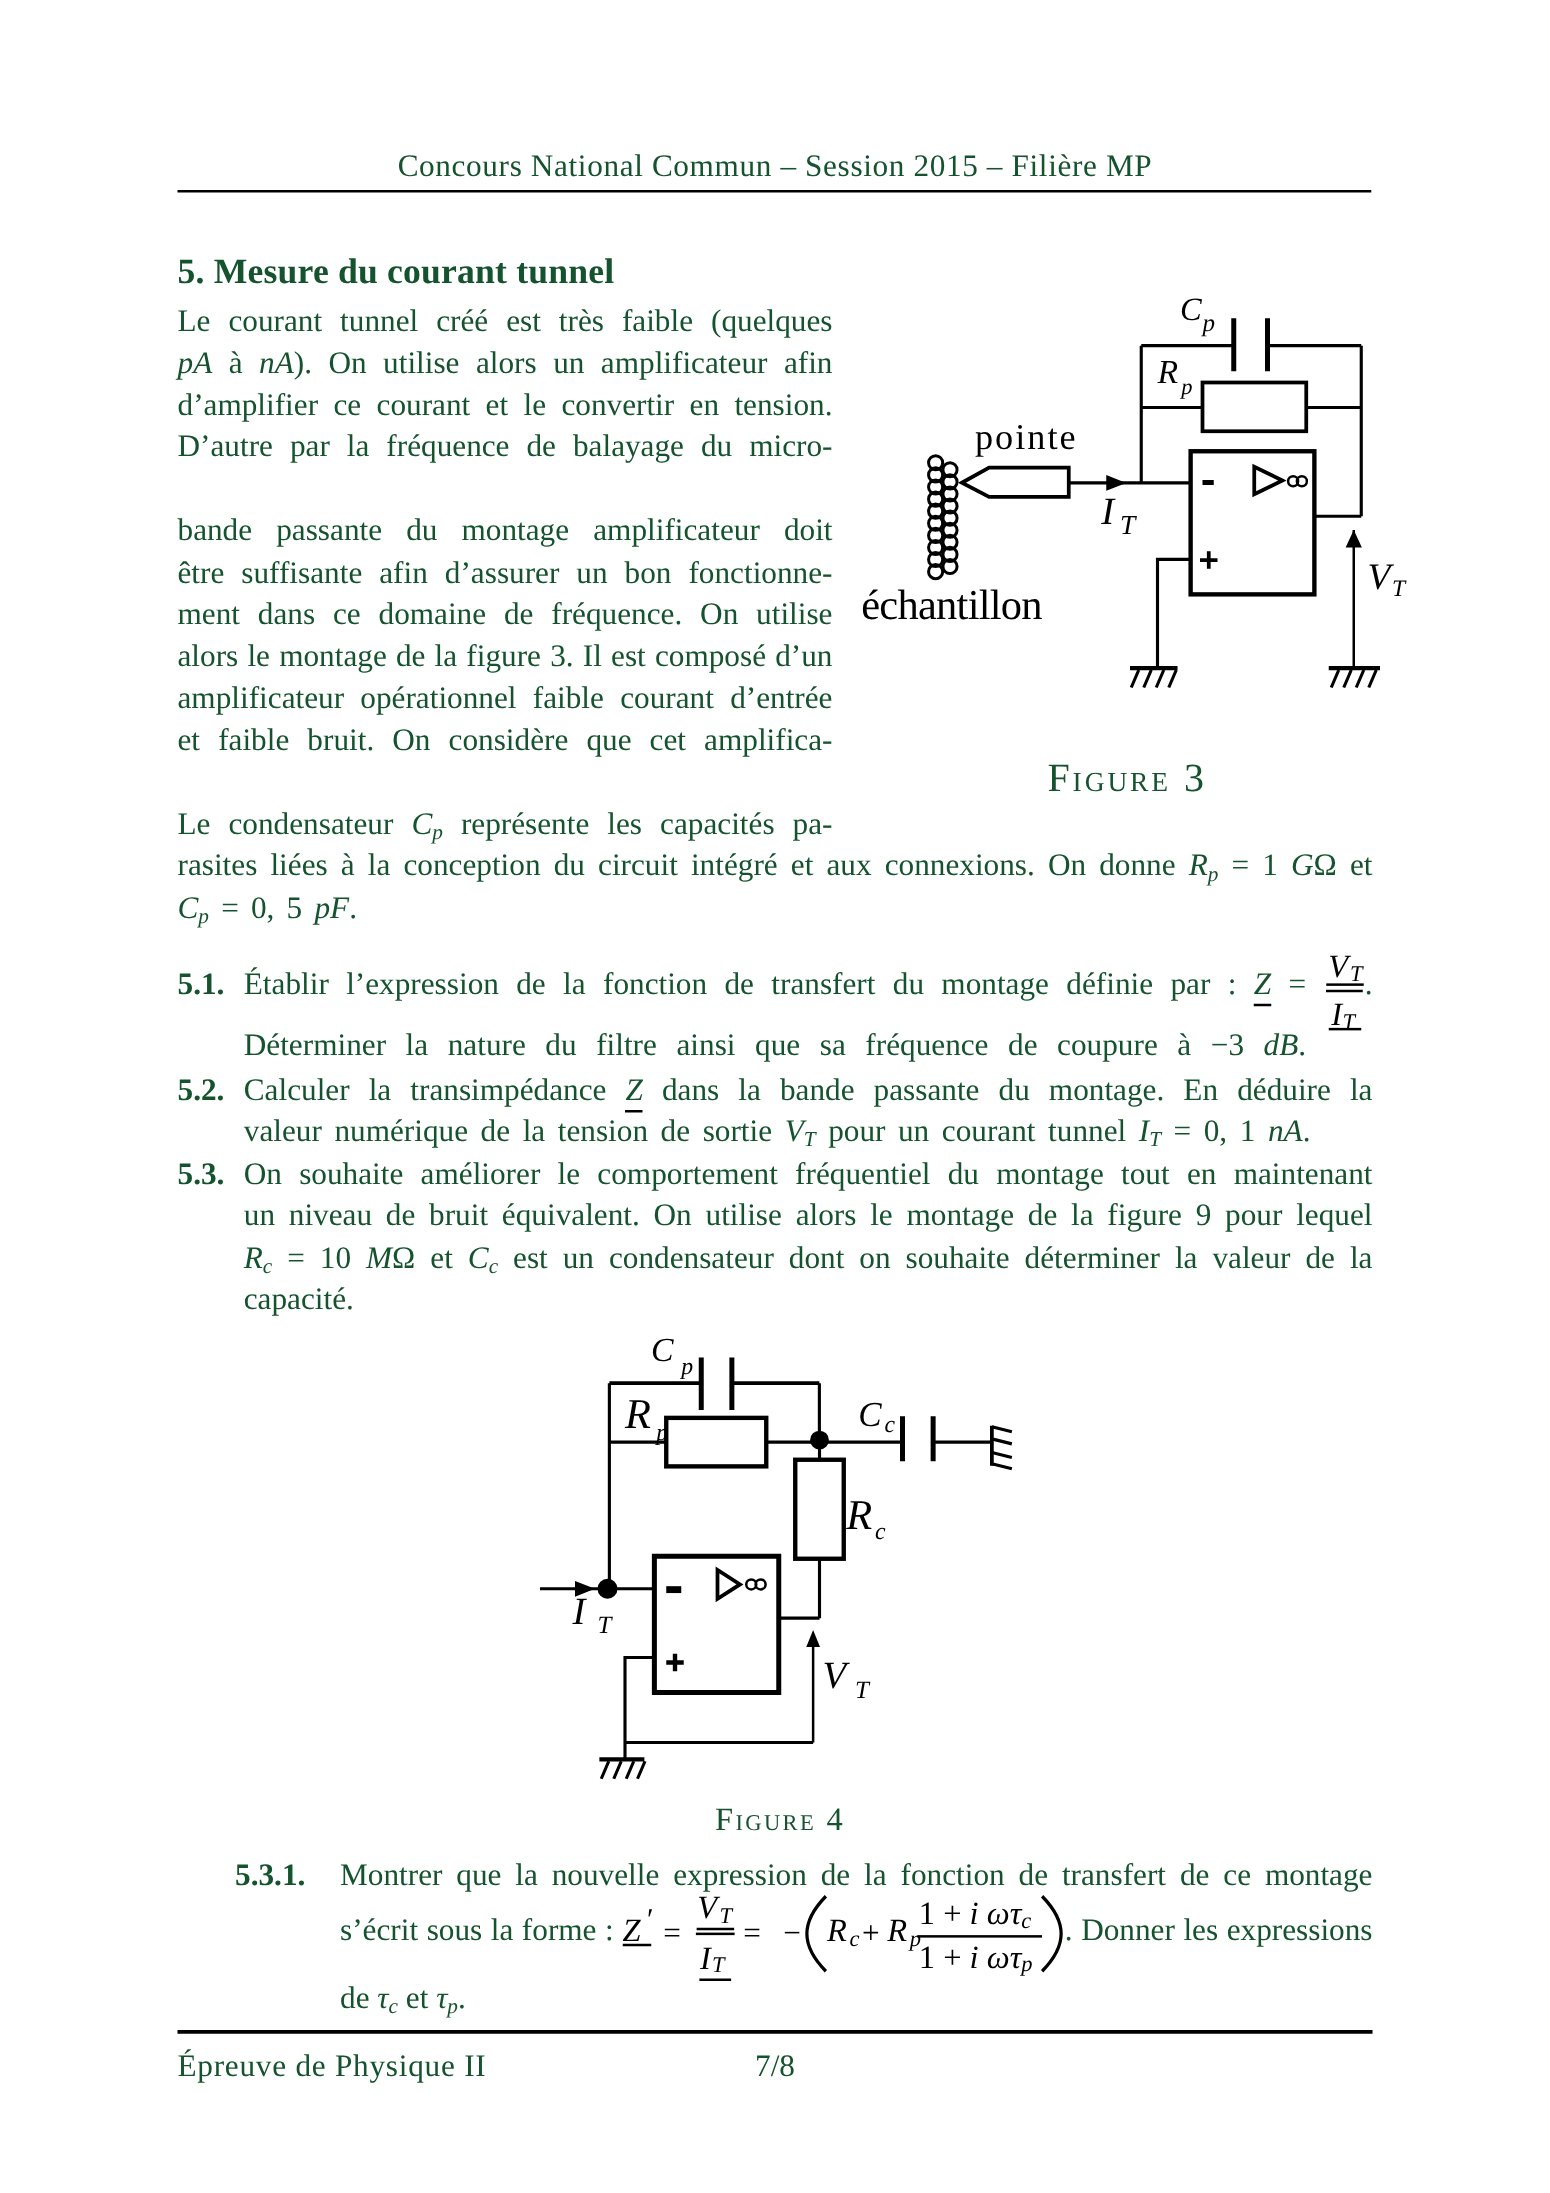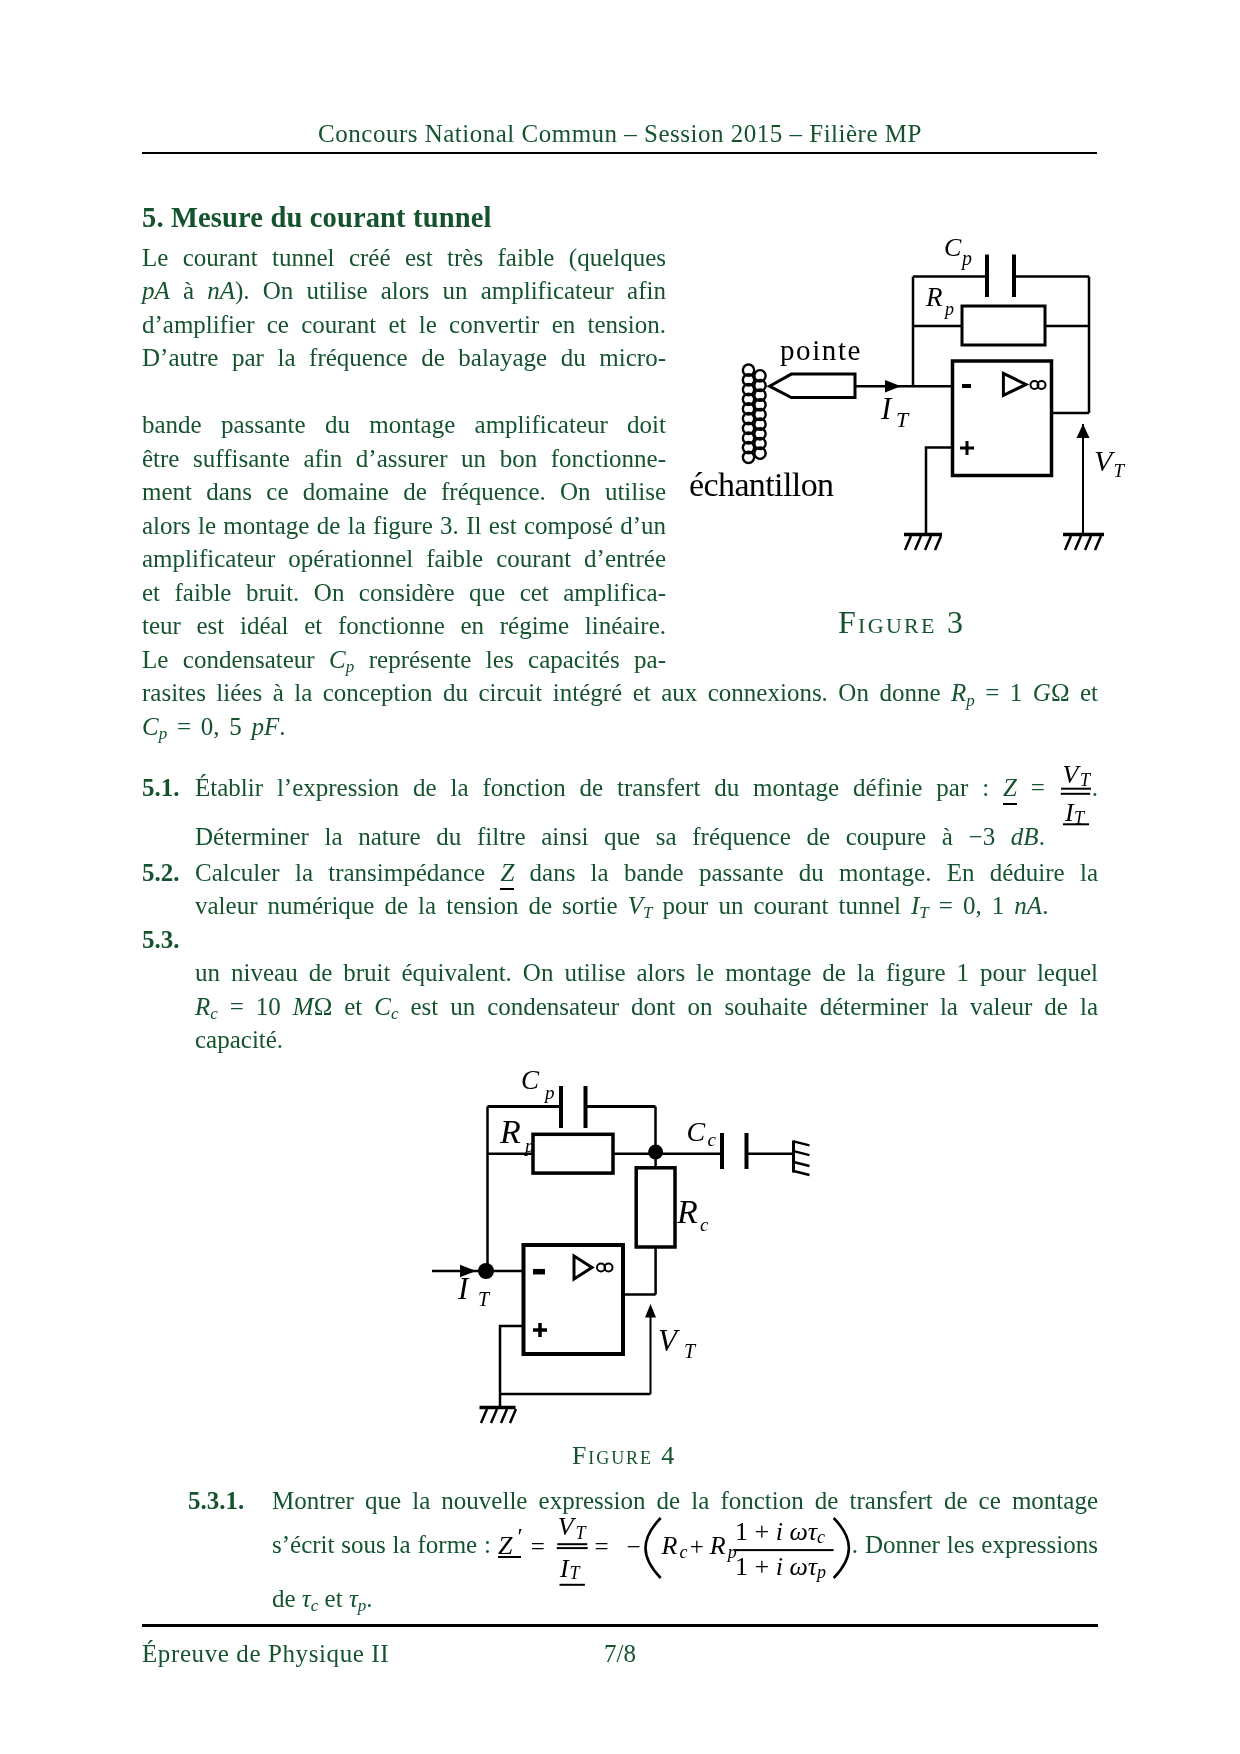--- a/index.html
+++ b/index.html
@@ -27,21 +27,20 @@
 <div class="jl" style="top:217.7px;left:142px;width:524px;">Le courant tunnel créé est très faible (quelques</div>
 <div class="jl" style="top:251.2px;left:142px;width:524px;"><i>pA</i> à <i>nA</i>). On utilise alors un amplificateur afin</div>
 <div class="jl" style="top:284.7px;left:142px;width:524px;">d’amplifier ce courant et le convertir en tension.</div>
 <div class="jl" style="top:318.2px;left:142px;width:524px;">D’autre par la fréquence de balayage du micro-</div>
 <div class="jl" style="top:385.2px;left:142px;width:524px;">bande passante du montage amplificateur doit</div>
 <div class="jl" style="top:452.3px;left:142px;width:524px;">ment dans ce domaine de fréquence. On utilise</div>
 <div class="jl" style="top:418.8px;left:142px;width:524px;">être suffisante afin d’assurer un bon fonctionne-</div>
 <div class="jl" style="top:485.8px;left:142px;width:524px;">alors le montage de la figure 3. Il est composé d’un</div>
 <div class="jl" style="top:519.3px;left:142px;width:524px;">amplificateur opérationnel faible courant d’entrée</div>
 <div class="jl" style="top:552.8px;left:142px;width:524px;">et faible bruit. On considère que cet amplifica-</div>
-<div class="jl" style="top:586.3px;left:142px;width:524px;">teur est idéal et fonctionne en régime linéaire.</div>
 <div class="jl" style="top:619.8px;left:142px;width:524px;">Le condensateur <i>C</i><sub>p</sub> représente les capacités pa-</div>
 <div class="jl" style="top:653.3px;left:142px;width:956px;">rasites liées à la conception du circuit intégré et aux connexions. On donne <i>R</i><sub>p</sub> = 1 <i>G</i>Ω et</div>
 <div class="ln" style="top:686.8px;left:142px;word-spacing:3.5px;"><i>C</i><sub>p</sub> = 0, 5 <i>pF</i>.</div>
 
 <div class="ln" style="top:583.4px;left:838px;font-size:32px;font-variant:small-caps;letter-spacing:2.3px;">Figure 3</div>
 
 <div class="ln" style="top:747.9px;left:142px;font-weight:bold;">5.1.</div>
 <div class="jl" style="top:747.9px;left:195px;width:903px;">Établir l’expression de la fonction de transfert du montage définie par : <span class="ul"><i>Z</i></span> = <span class="ph" style="width:33px;"><svg width="44" height="66" viewBox="0 0 44 66" style="bottom:-31px;" fill="#000">
           <g font-style="italic">
             <text x="3.5" y="21.5" font-size="26">V</text>
@@ -53,21 +52,22 @@
           <rect x="1.8" y="31.8" width="29.4" height="2"></rect>
           <rect x="4" y="62.3" width="26" height="2"></rect>
         </svg></span>.</div>
 <div class="jl" style="top:796.6px;left:195px;width:903px;text-align-last:left;word-spacing:9.4px;">Déterminer la nature du filtre ainsi que sa fréquence de coupure à −3 <i>dB</i>.</div>
 
 <div class="ln" style="top:832.6px;left:142px;font-weight:bold;">5.2.</div>
 <div class="jl" style="top:832.6px;left:195px;width:903px;">Calculer la transimpédance <span class="ul"><i>Z</i></span> dans la bande passante du montage. En déduire la</div>
 <div class="jl" style="top:866.2px;left:195px;width:903px;text-align-last:left;word-spacing:3.8px;">valeur numérique de la tension de sortie <i>V</i><sub>T</sub> pour un courant tunnel <i>I</i><sub>T</sub> = 0, 1 <i>nA</i>.</div>
 
 <div class="ln" style="top:899.7px;left:142px;font-weight:bold;">5.3.</div>
-<div class="jl" style="top:933.3px;left:195px;width:903px;">un niveau de bruit équivalent. On utilise alors le montage de la figure 1 pour lequel</div>
+<div class="jl" style="top:899.7px;left:195px;width:903px;">On souhaite améliorer le comportement fréquentiel du montage tout en maintenant</div>
+<div class="jl" style="top:933.3px;left:195px;width:903px;">un niveau de bruit équivalent. On utilise alors le montage de la figure 9 pour lequel</div>
 <div class="jl" style="top:966.8px;left:195px;width:903px;"><i>R</i><sub>c</sub> = 10 <i>M</i>Ω et <i>C</i><sub>c</sub> est un condensateur dont on souhaite déterminer la valeur de la</div>
 <div class="ln" style="top:1000.4px;left:195px;">capacité.</div>
 
 <div class="ln" style="top:1415.5px;left:572px;font-size:26px;font-variant:small-caps;letter-spacing:1.9px;">Figure 4</div>
 
 <div class="ln" style="top:1460.5px;left:188px;font-weight:bold;">5.3.1.</div>
 <div class="jl" style="top:1460.5px;left:272px;width:826px;">Montrer que la nouvelle expression de la fonction de transfert de ce montage</div>
 <div class="jl" style="top:1505.2px;left:272px;width:826px;">s’écrit sous la forme : <span class="ph" style="width:354px;"><svg width="354" height="70" viewBox="0 0 354 70" style="bottom:-33.5px;" fill="#000">
           <g font-style="italic">
             <text x="0" y="36.5" font-size="26">Z</text>

